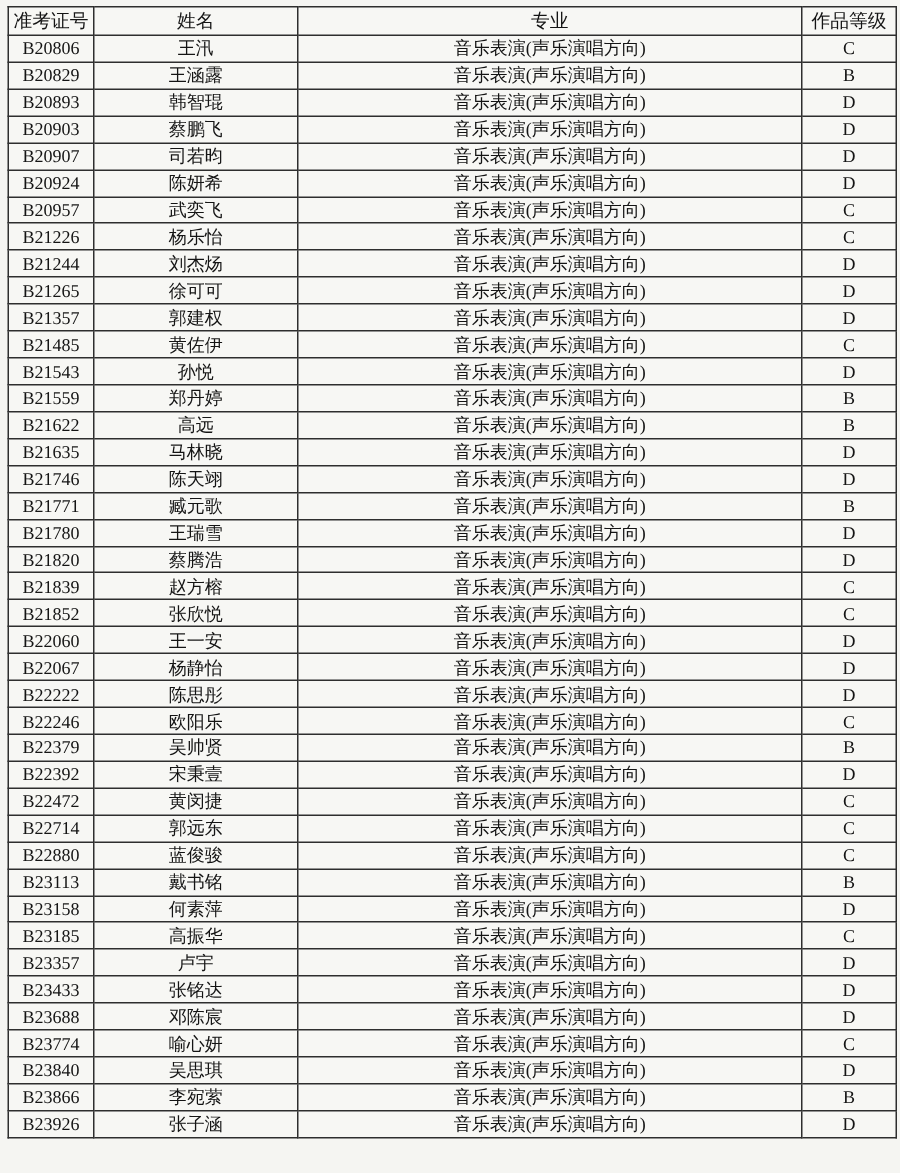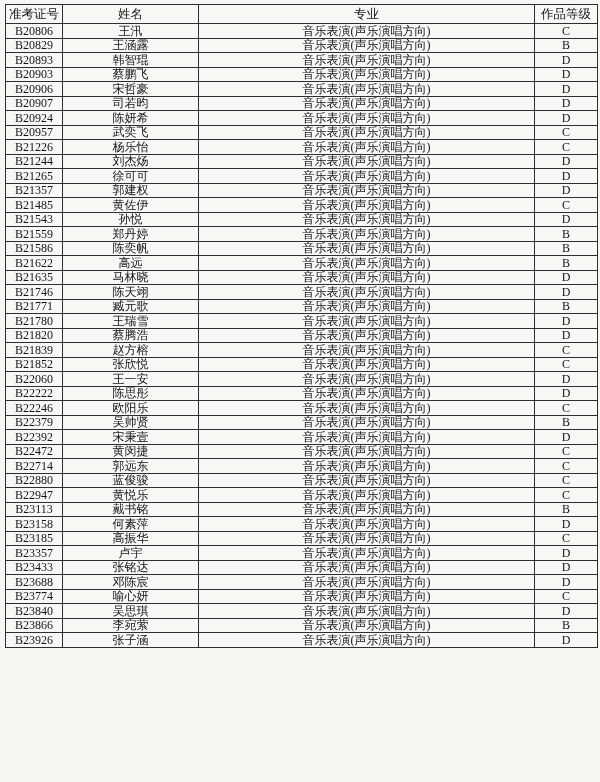--- a/index.html
+++ b/index.html
@@ -11,21 +11,21 @@
     height: 782px;
     background: #f5f5f2;
     position: relative;
     overflow: hidden;
   }
   table.results {
     position: absolute;
     left: 5px;
     top: 4px;
     width: 592px;
-    height: 644px;
+    height: 755px;
     border-collapse: collapse;
     table-layout: fixed;
     font-family: "Liberation Serif", "DejaVu Serif", serif;
     color: #141414;
     background: #f7f7f4;
   }
   th, td {
     border: 1px solid #2e2e2e;
     text-align: center;
     vertical-align: middle;
@@ -82,26 +82,20 @@
         <td>音乐表演(声乐演唱方向)</td>
         <td>D</td>
       </tr>
       <tr>
         <td>B20903</td>
         <td>蔡鹏飞</td>
         <td>音乐表演(声乐演唱方向)</td>
         <td>D</td>
       </tr>
       <tr>
-        <td>B20906</td>
-        <td>宋哲豪</td>
-        <td>音乐表演(声乐演唱方向)</td>
-        <td>D</td>
-      </tr>
-      <tr>
         <td>B20907</td>
         <td>司若昀</td>
         <td>音乐表演(声乐演唱方向)</td>
         <td>D</td>
       </tr>
       <tr>
         <td>B20924</td>
         <td>陈妍希</td>
         <td>音乐表演(声乐演唱方向)</td>
         <td>D</td>
@@ -148,26 +142,20 @@
         <td>音乐表演(声乐演唱方向)</td>
         <td>D</td>
       </tr>
       <tr>
         <td>B21559</td>
         <td>郑丹婷</td>
         <td>音乐表演(声乐演唱方向)</td>
         <td>B</td>
       </tr>
       <tr>
-        <td>B21586</td>
-        <td>陈奕帆</td>
-        <td>音乐表演(声乐演唱方向)</td>
-        <td>B</td>
-      </tr>
-      <tr>
         <td>B21622</td>
         <td>高远</td>
         <td>音乐表演(声乐演唱方向)</td>
         <td>B</td>
       </tr>
       <tr>
         <td>B21635</td>
         <td>马林晓</td>
         <td>音乐表演(声乐演唱方向)</td>
         <td>D</td>
@@ -208,20 +196,26 @@
         <td>音乐表演(声乐演唱方向)</td>
         <td>C</td>
       </tr>
       <tr>
         <td>B22060</td>
         <td>王一安</td>
         <td>音乐表演(声乐演唱方向)</td>
         <td>D</td>
       </tr>
       <tr>
+        <td>B22067</td>
+        <td>杨静怡</td>
+        <td>音乐表演(声乐演唱方向)</td>
+        <td>D</td>
+      </tr>
+      <tr>
         <td>B22222</td>
         <td>陈思彤</td>
         <td>音乐表演(声乐演唱方向)</td>
         <td>D</td>
       </tr>
       <tr>
         <td>B22246</td>
         <td>欧阳乐</td>
         <td>音乐表演(声乐演唱方向)</td>
         <td>C</td>
@@ -246,26 +240,20 @@
       </tr>
       <tr>
         <td>B22714</td>
         <td>郭远东</td>
         <td>音乐表演(声乐演唱方向)</td>
         <td>C</td>
       </tr>
       <tr>
         <td>B22880</td>
         <td>蓝俊骏</td>
-        <td>音乐表演(声乐演唱方向)</td>
-        <td>C</td>
-      </tr>
-      <tr>
-        <td>B22947</td>
-        <td>黄悦乐</td>
         <td>音乐表演(声乐演唱方向)</td>
         <td>C</td>
       </tr>
       <tr>
         <td>B23113</td>
         <td>戴书铭</td>
         <td>音乐表演(声乐演唱方向)</td>
         <td>B</td>
       </tr>
       <tr>

